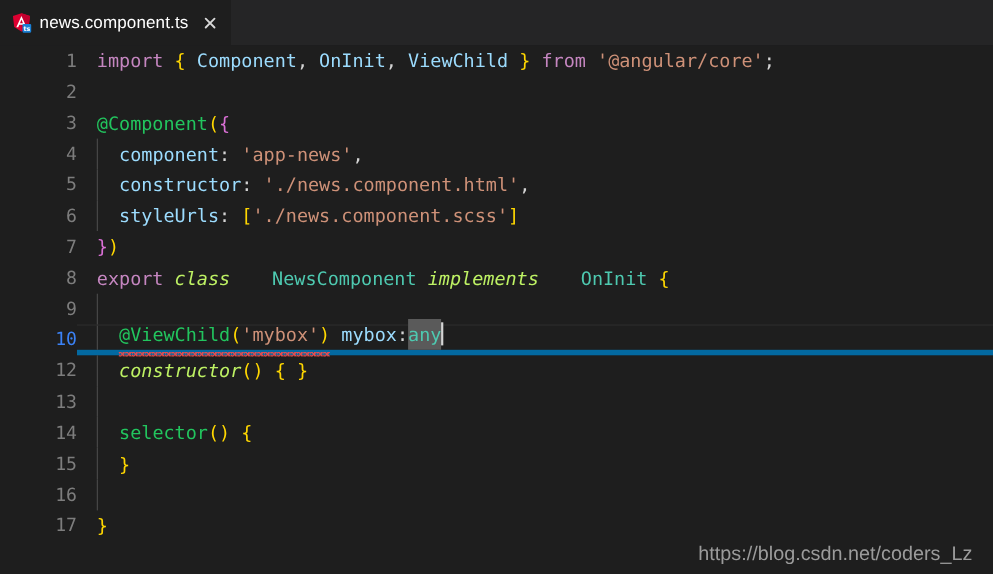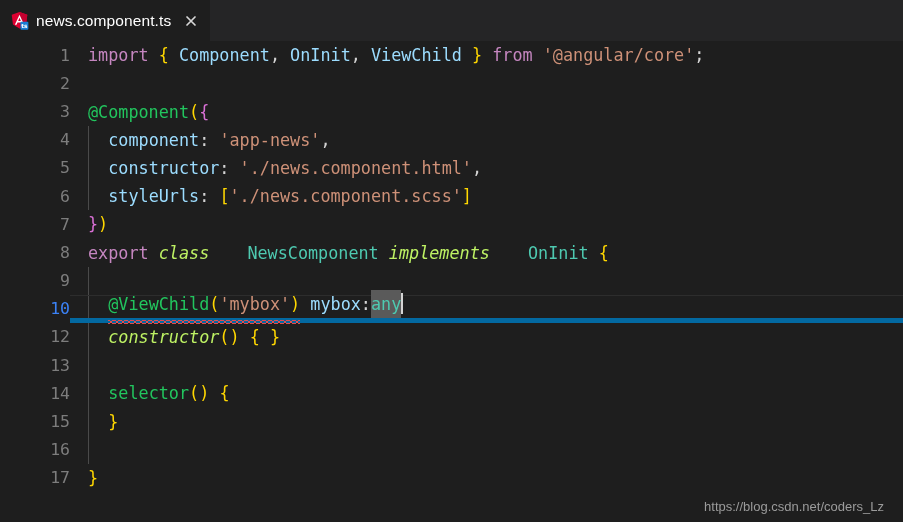--- a/index.html
+++ b/index.html
@@ -176,21 +176,21 @@
     margin-left: 0px;
   }
 
   
   .watermark {
     position: absolute;
     right: 19px;
     bottom: 8px;
     color: #9b9b9b;
     font-family: "Liberation Sans", sans-serif;
-    font-size: 13px;
+    font-size: 18px;
     user-select: none;
     z-index: 5;
   }
 </style>
 </head>
 <body>
 
 <div id="app">
 
   <div class="tabbar">

